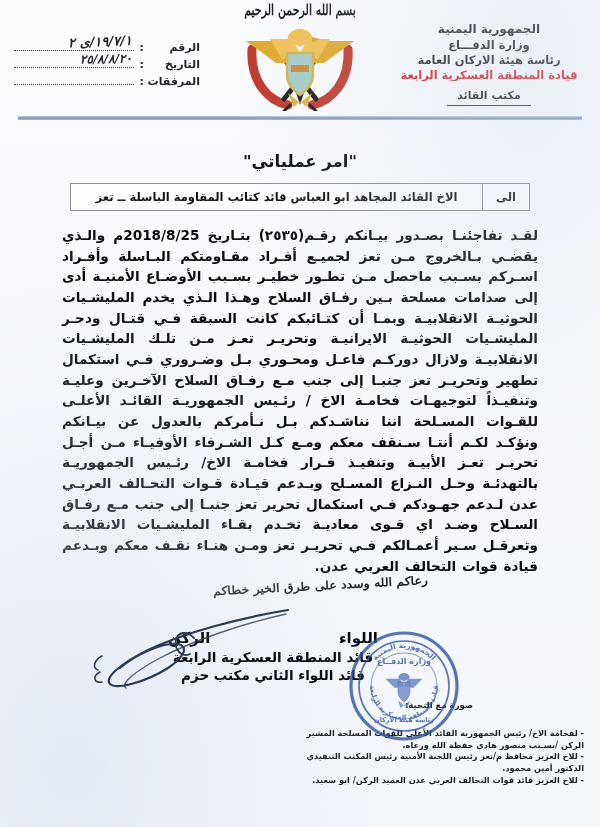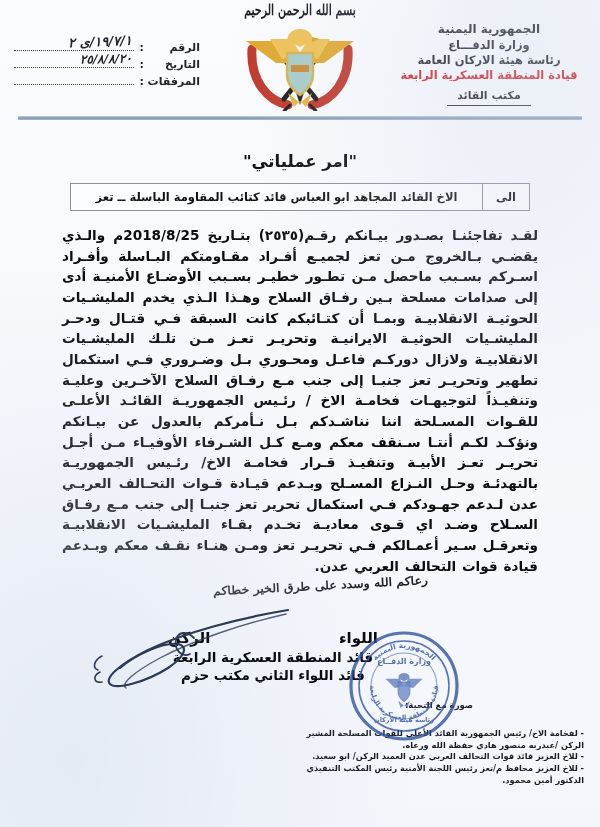--- a/index.html
+++ b/index.html
@@ -396,25 +396,25 @@
       <path d="M-14 -14 L14 -14 L14 8 C14 20 6 28 0 32 C-6 28 -14 20 -14 8 Z" fill="#4a6cb8" stroke="#2b4f9e" stroke-width="2.5" opacity="0.8"></path>
       <path d="M-14 30 L0 42 L14 30 L8 48 L0 40 L-8 48 Z" fill="#3a5fae" stroke="none" opacity="0.8"></path>
     </g>
   </svg>
 
   <div class="distribution">
     <div class="dist-title">صورة مع التحية:</div>
     <ul>
       <li>
         <span>- لفخامة الاخ/ رئيس الجمهورية القائد الأعلى للقوات المسلحة المشير</span>
-        <span class="sub">الركن /عبدربه منصور هادي حفظة الله ورعاه.</span>
-      </li>
-      <li>
-        <span>- للاخ العزيز قائد قوات التحالف العربي عدن العميد الركن/ ابو سعيد.</span>
+        <span class="sub">الركن /بسـبب منصور هادي حفظة الله ورعاه.</span>
       </li>
       <li>
         <span>- للاخ العزيز محافظ م/تعز رئيس اللجنة الأمنية رئيس المكتب التنفيذي</span>
         <span class="sub">الدكتور أمين محمود.</span>
       </li>
+      <li>
+        <span>- للاخ العزيز قائد قوات التحالف العربي عدن العميد الركن/ ابو سعيد.</span>
+      </li>
     </ul>
   </div>
 
 </div>
 
 </body></html>

